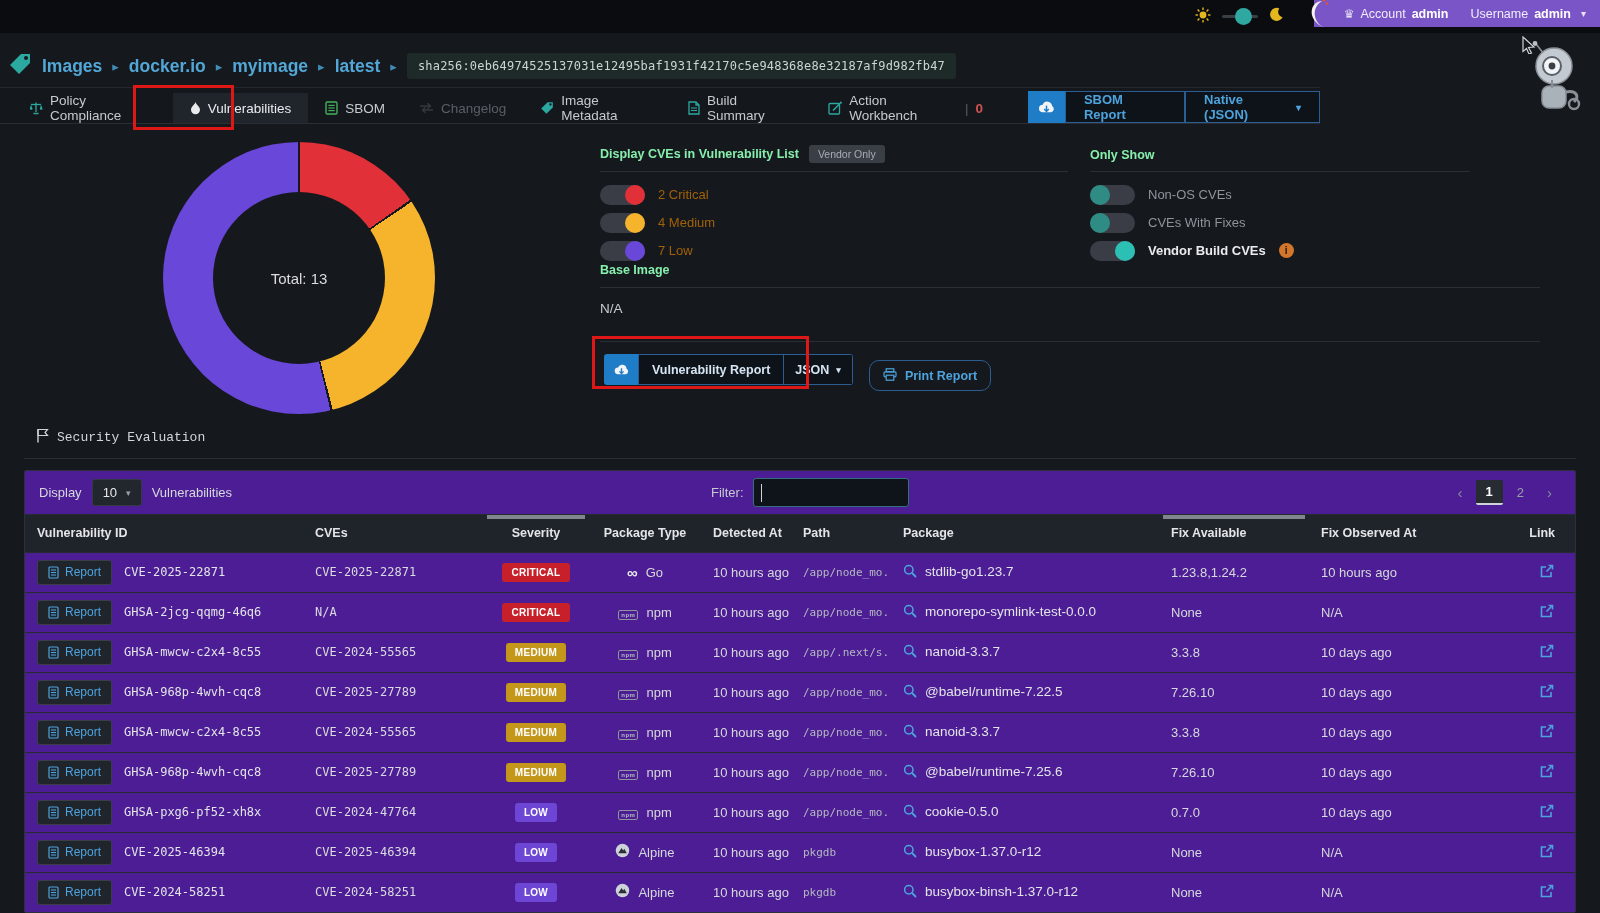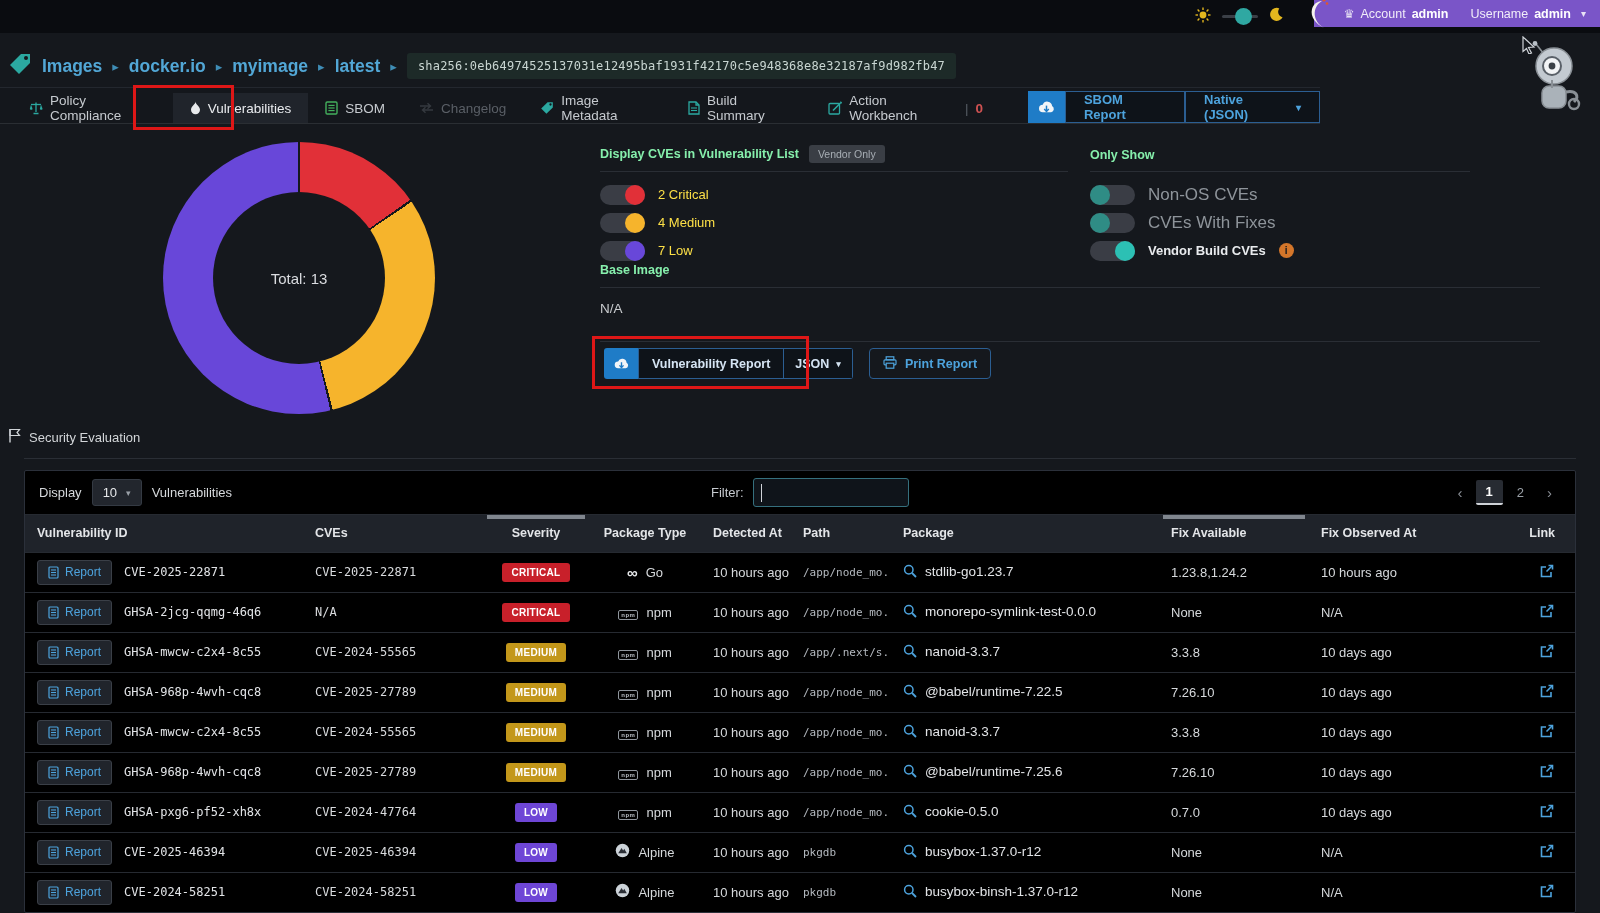--- a/index.html
+++ b/index.html
@@ -61,45 +61,45 @@
   .mid-col { position:absolute; left:600px; top:145px; width:468px; }
   .right-col { position:absolute; left:1090px; top:145px; width:380px; }
   .title-row { display:flex; align-items:center; gap:10px; }
   .pill-badge { background:#3a3e45; color:#a7adb4; font-size:10.5px; padding:3px 9px; border-radius:3px; }
   .legend-list { margin-top:12px; display:flex; flex-direction:column; gap:7px; }
   .legend-row, .toggle-row { display:flex; align-items:center; gap:13px; height:21px; }
   .toggle-pill { width:45px; height:20px; border-radius:10px; background:#3a3d45; position:relative; cursor:pointer; flex:0 0 auto; }
   .toggle-knob { position:absolute; top:0; width:20px; height:20px; border-radius:50%; }
   .knob-right { right:0; }
   .knob-left { left:0; }
-  .legend-label { font-size:13px; color:#fde047; }
-  .toggle-label-off { font-size:17px; color:#8e949a; }
+  .legend-label { font-size:13px; color:#a16207; }
+  .toggle-label-off { font-size:13px; color:#8e949a; }
   .toggle-label-on { font-size:13px; color:#e9ebee; font-weight:700; }
   .info-dot { width:15px; height:15px; border-radius:50%; background:#d4762a; color:#15181d; font-weight:700;
               font-size:10px; display:flex; align-items:center; justify-content:center; }
   .base-image-block { position:absolute; left:600px; top:260px; width:468px; }
   .base-na { margin-top:13px; font-size:13.5px; color:#c8cbce; }
   .wide-div { position:absolute; left:600px; top:341px; width:940px; }
 
   .report-row { position:absolute; left:604px; top:348px; display:flex; align-items:center; gap:16px; }
   .vr-group { display:flex; align-items:stretch; height:31px; border-radius:3px; overflow:hidden; }
   .vr-cloud { width:34px; background:#1f7cc7; display:flex; align-items:center; justify-content:center; cursor:pointer; }
   .vr-label { display:flex; align-items:center; padding:0 13px; background:#0e1319; border:1px solid #2b5e92;
               color:#d5e4f3; font-size:12.5px; font-weight:700; cursor:pointer; }
   .vr-format { display:flex; align-items:center; gap:7px; padding:0 11px; background:#0e1319; border:1px solid #2b5e92;
                border-left:none; color:#d5e4f3; font-size:12.5px; font-weight:700; cursor:pointer; }
   .print-btn { display:flex; align-items:center; gap:8px; height:31px; padding:0 13px; border:1px solid #2b5e92;
-               border-radius:4px; color:#4da3dd; font-size:12.5px; font-weight:700; cursor:pointer; background:transparent; }
-
-  .sec-eval { position:absolute; left:8px; top:428px; display:flex; align-items:center; gap:8px;
-              font-size:13px; color:#d3d6d9; cursor:pointer; }
+               border-radius:10px; color:#4da3dd; font-size:12.5px; font-weight:700; cursor:pointer; background:transparent;margin-top:12px; }
+
+  .sec-eval { position:absolute; left:36px; top:428px; display:flex; align-items:center; gap:8px;
+              font-size:13px; color:#d3d6d9; cursor:pointer;font-family:Liberation Mono, monospace; }
   .content-div { position:absolute; left:24px; top:458px; width:1552px; }
 
   
-  .table-panel { position:absolute; left:24px; top:470px; width:1552px; background:#000000;
+  .table-panel { position:absolute; left:24px; top:470px; width:1552px; background:#4c1d95;
                  border:1px solid #2b303a; border-radius:2px; }
   .controls { height:44px; display:flex; align-items:center; border-bottom:1px solid #262a31; padding:0 14px; }
   .ctrl-left { display:flex; align-items:center; gap:10px; font-size:13px; color:#d6d9dc; }
   .page-select { display:flex; align-items:center; gap:9px; background:#22262d; border:1px solid #343a43;
                  border-radius:3px; height:27px; padding:0 10px; color:#e6e8ea; font-size:13px; cursor:pointer; }
   .page-select .caret2 { font-size:9px; color:#9aa0a7; }
   .ctrl-filter { display:flex; align-items:center; gap:9px; position:absolute; left:686px; }
   .filter-label { font-size:13px; color:#c6cacf; }
   .filter-box { width:156px; height:29px; background:#0f141a; border:1px solid #35707e; border-radius:3px;
                 position:relative; }

